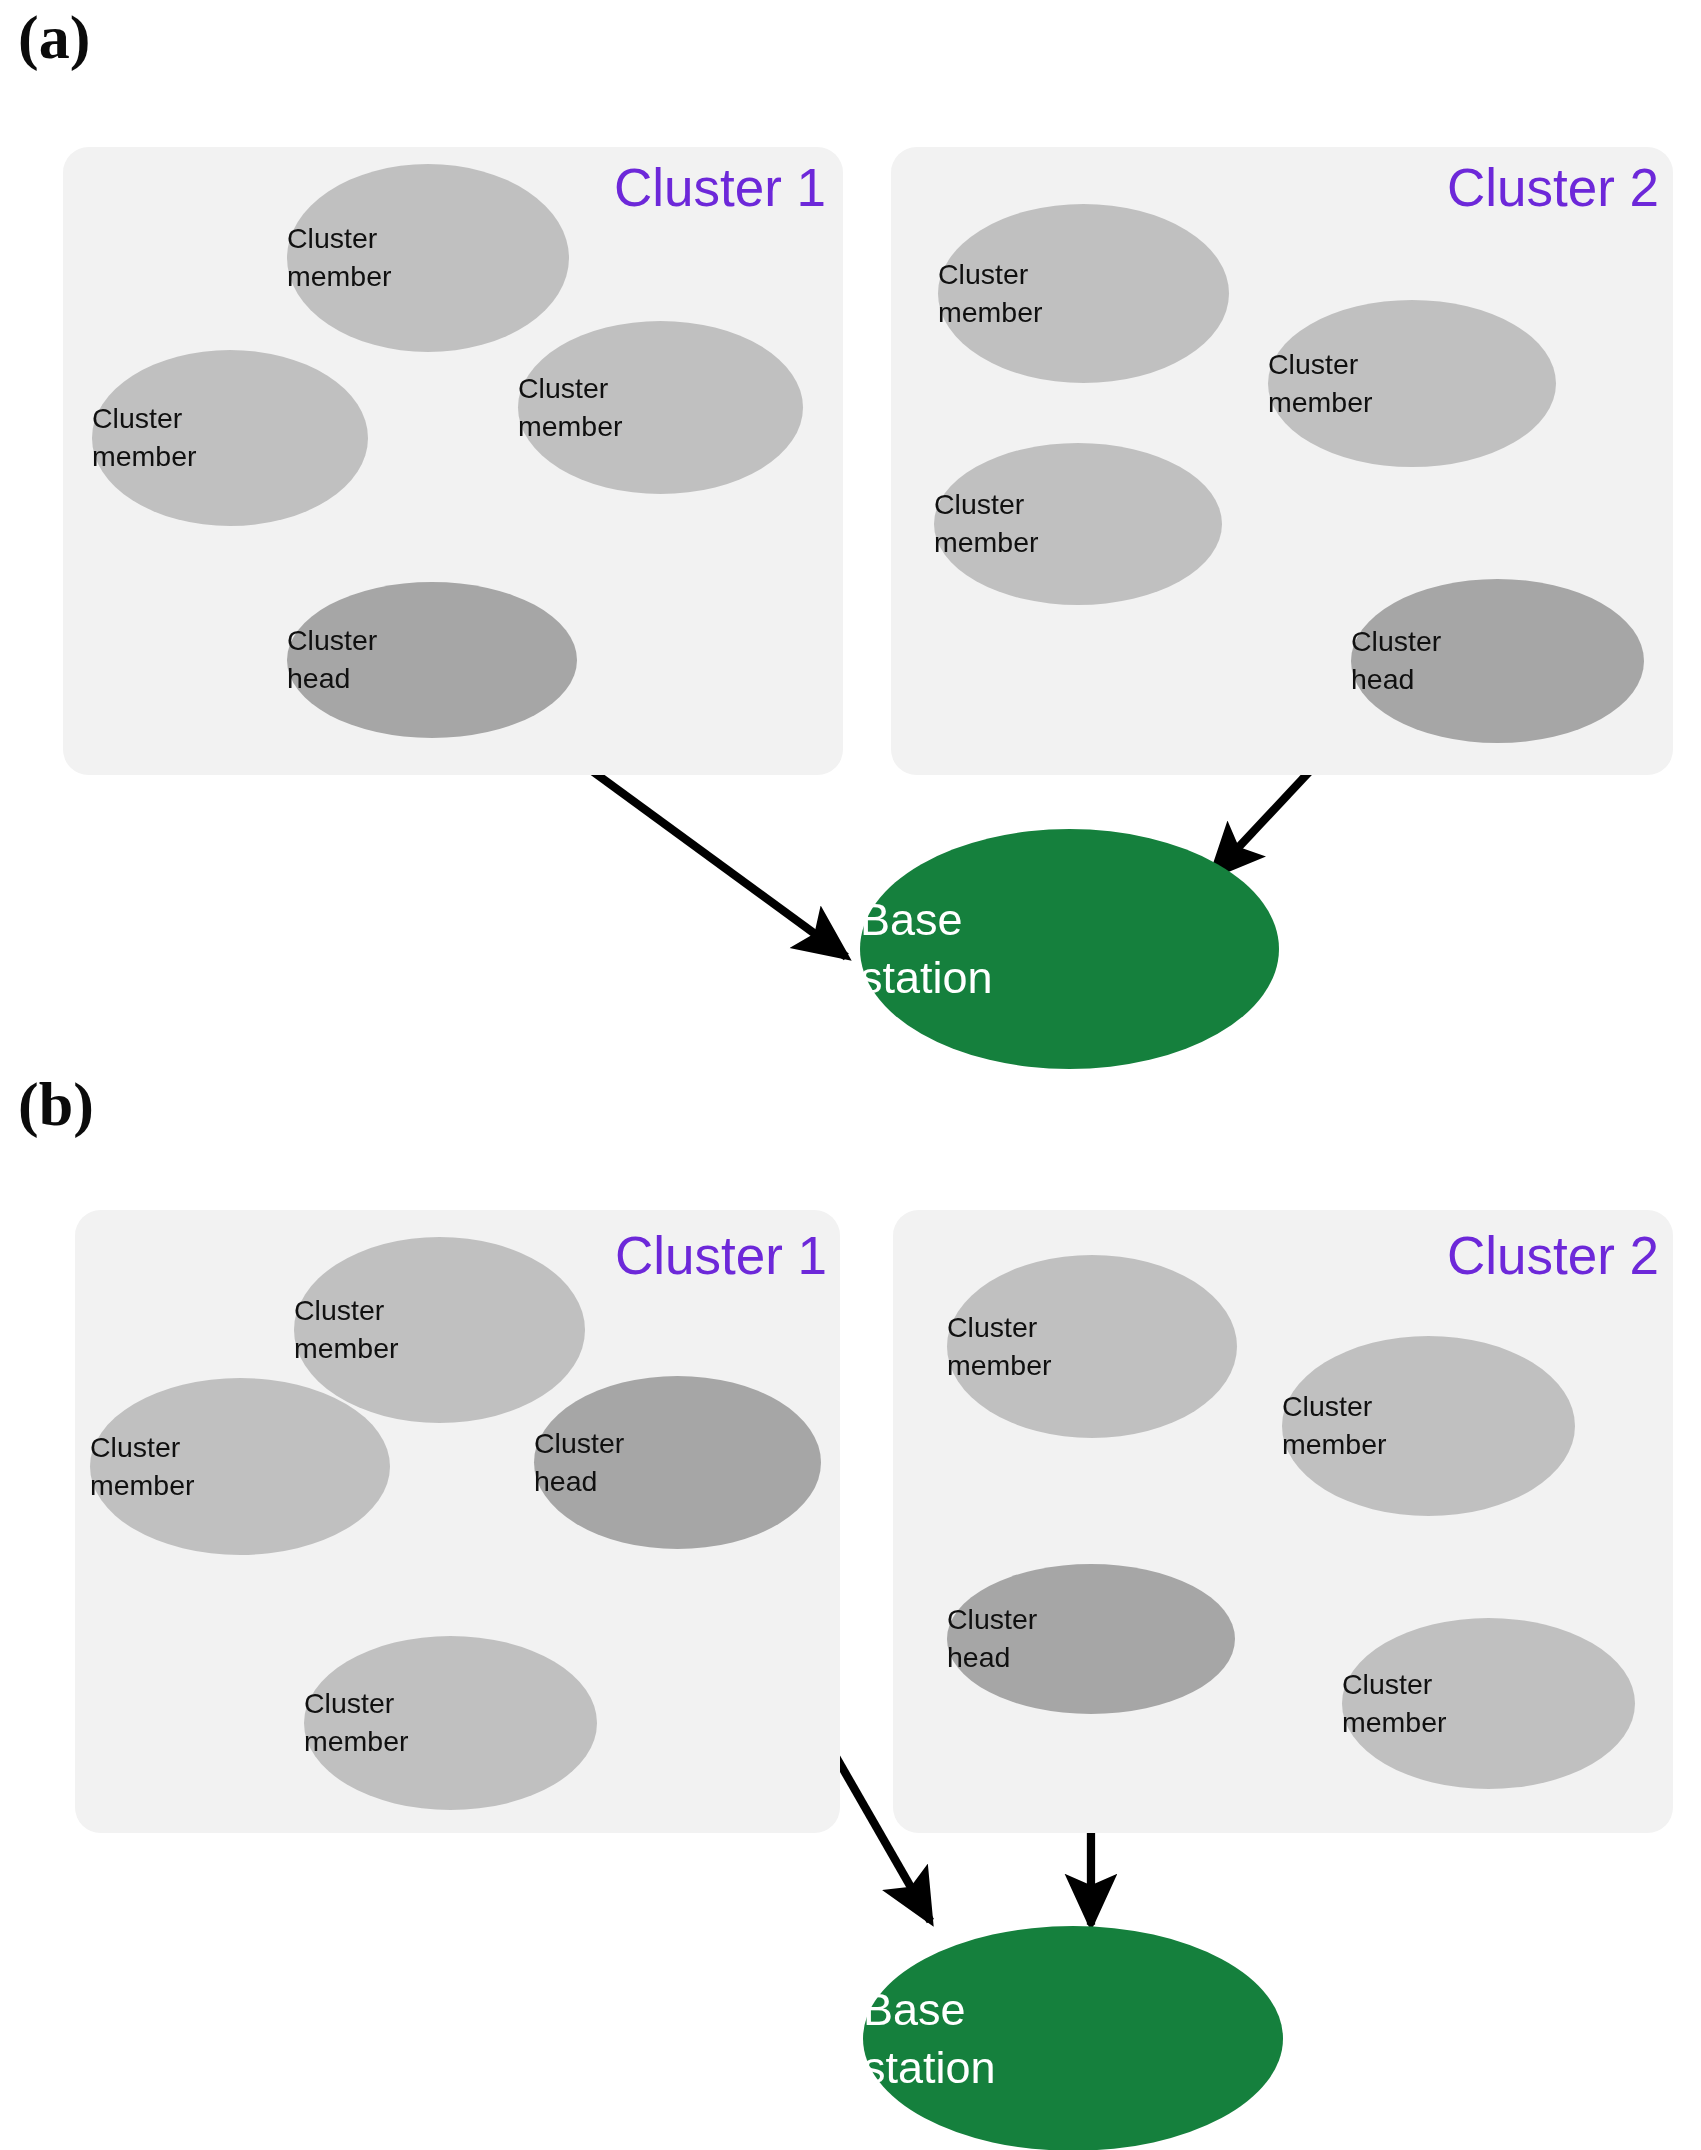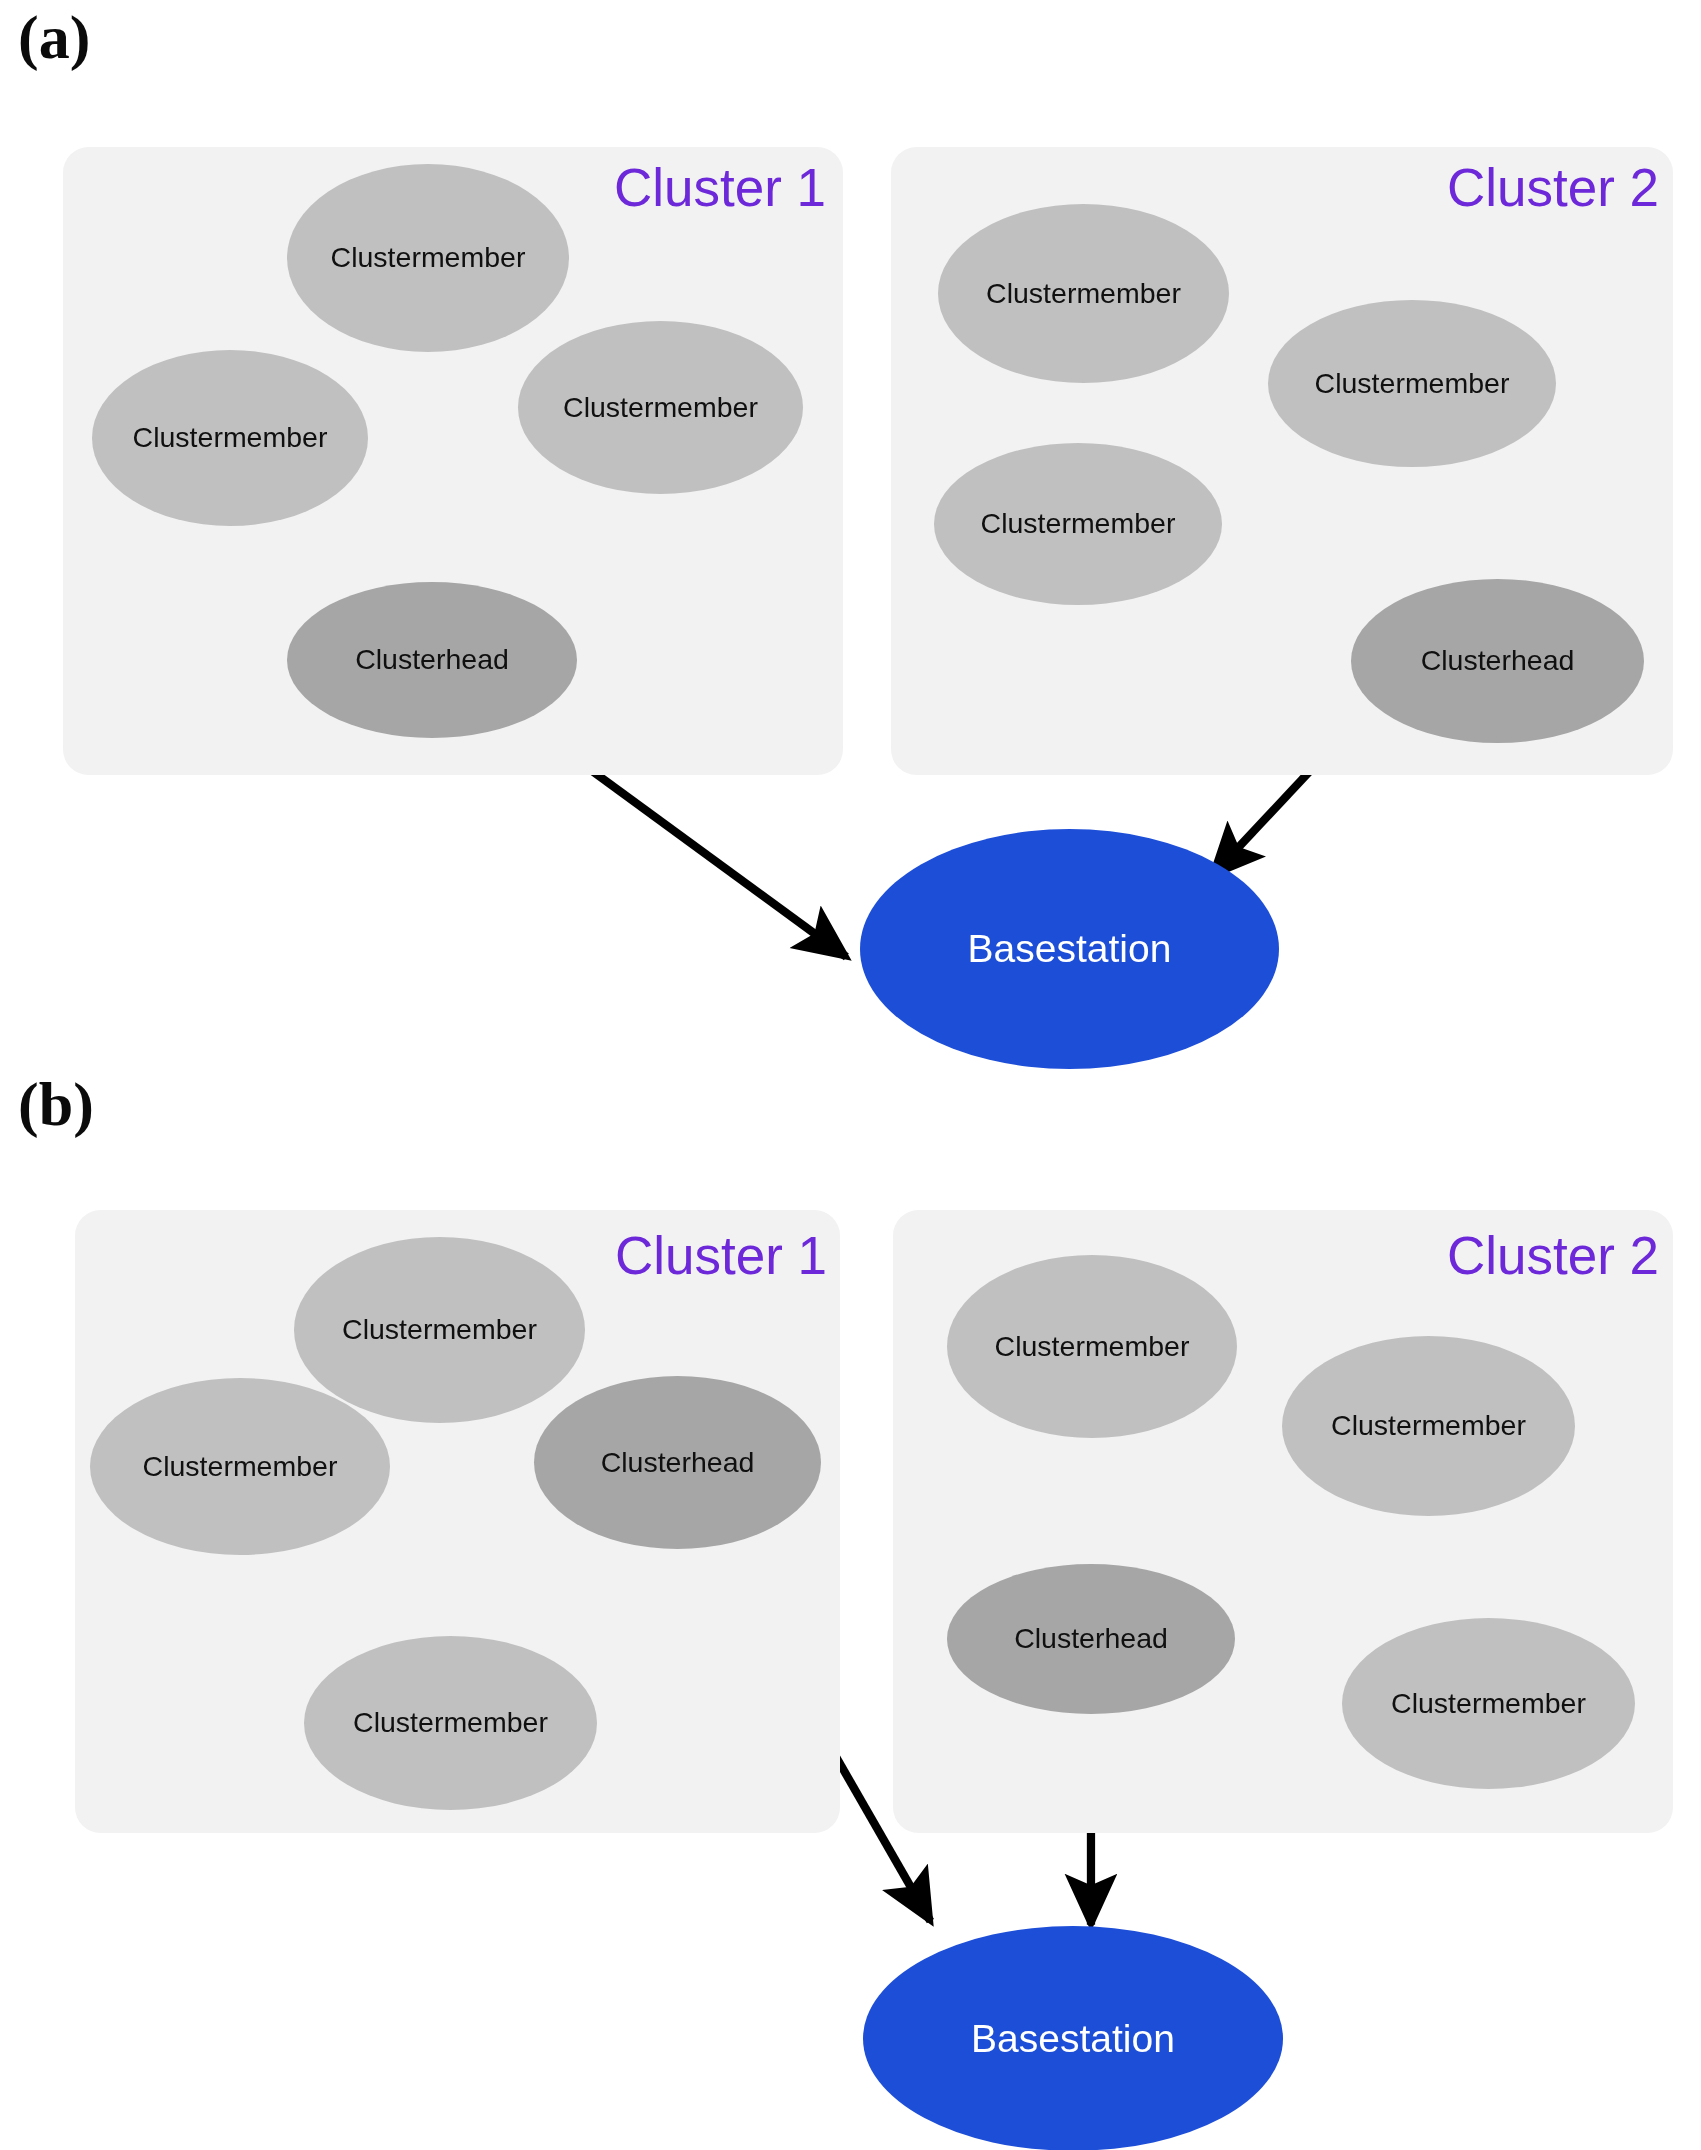--- a/index.html
+++ b/index.html
@@ -36,45 +36,45 @@
     font-family: "Liberation Sans", sans-serif;
     font-size: 53px;
     color: #6d28d9;
     white-space: nowrap;
     line-height: 1;
   }
   .node {
     position: absolute;
     border-radius: 50%;
     display: flex;
-    flex-direction: row;
-    align-items: center;
+    flex-direction: column;
+    align-items: flex-start;
     justify-content: center;
     text-align: center;
     line-height: 1.32;
     box-sizing: border-box;
   }
   .node .ln {
     display: block;
     white-space: nowrap;
   }
   .node-member {
     background: #c0c0c0;
     color: #101010;
     font-size: 28.5px;
   }
   .node-head {
     background: #a6a6a6;
     color: #101010;
     font-size: 28.5px;
   }
   .node-base {
-    background: #1d4ed8;
+    background: #15803d;
     color: #ffffff;
-    font-size: 39px;
+    font-size: 45px;
     line-height: 1.28;
   }
   svg.edges {
     position: absolute;
     left: 0;
     top: 0;
     width: 1701px;
     height: 2151px;
     pointer-events: none;
     overflow: visible;

